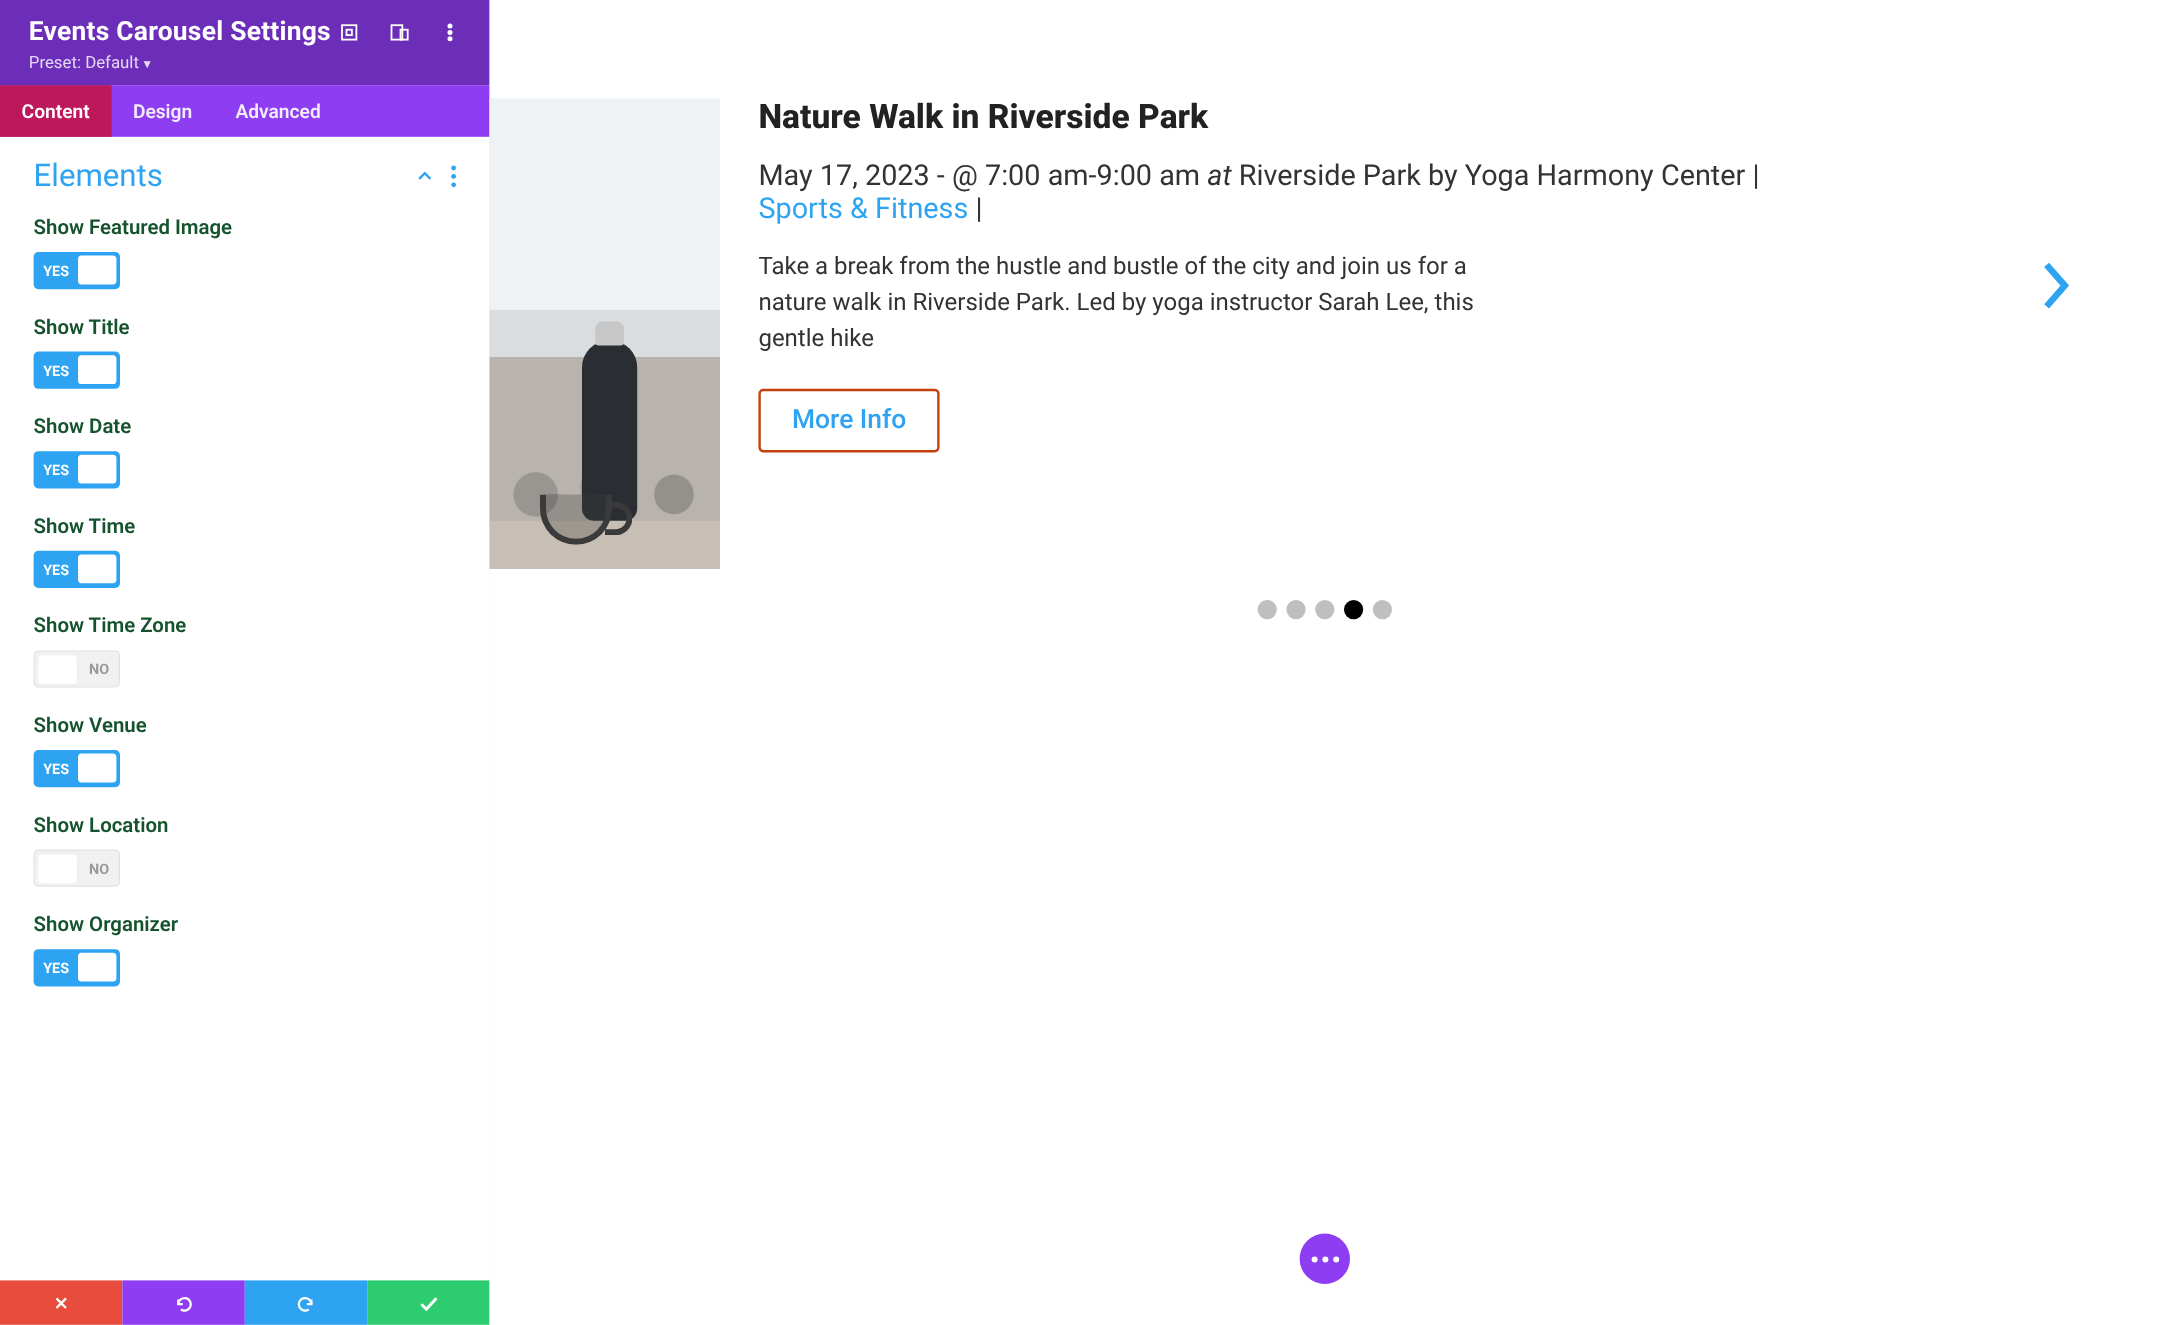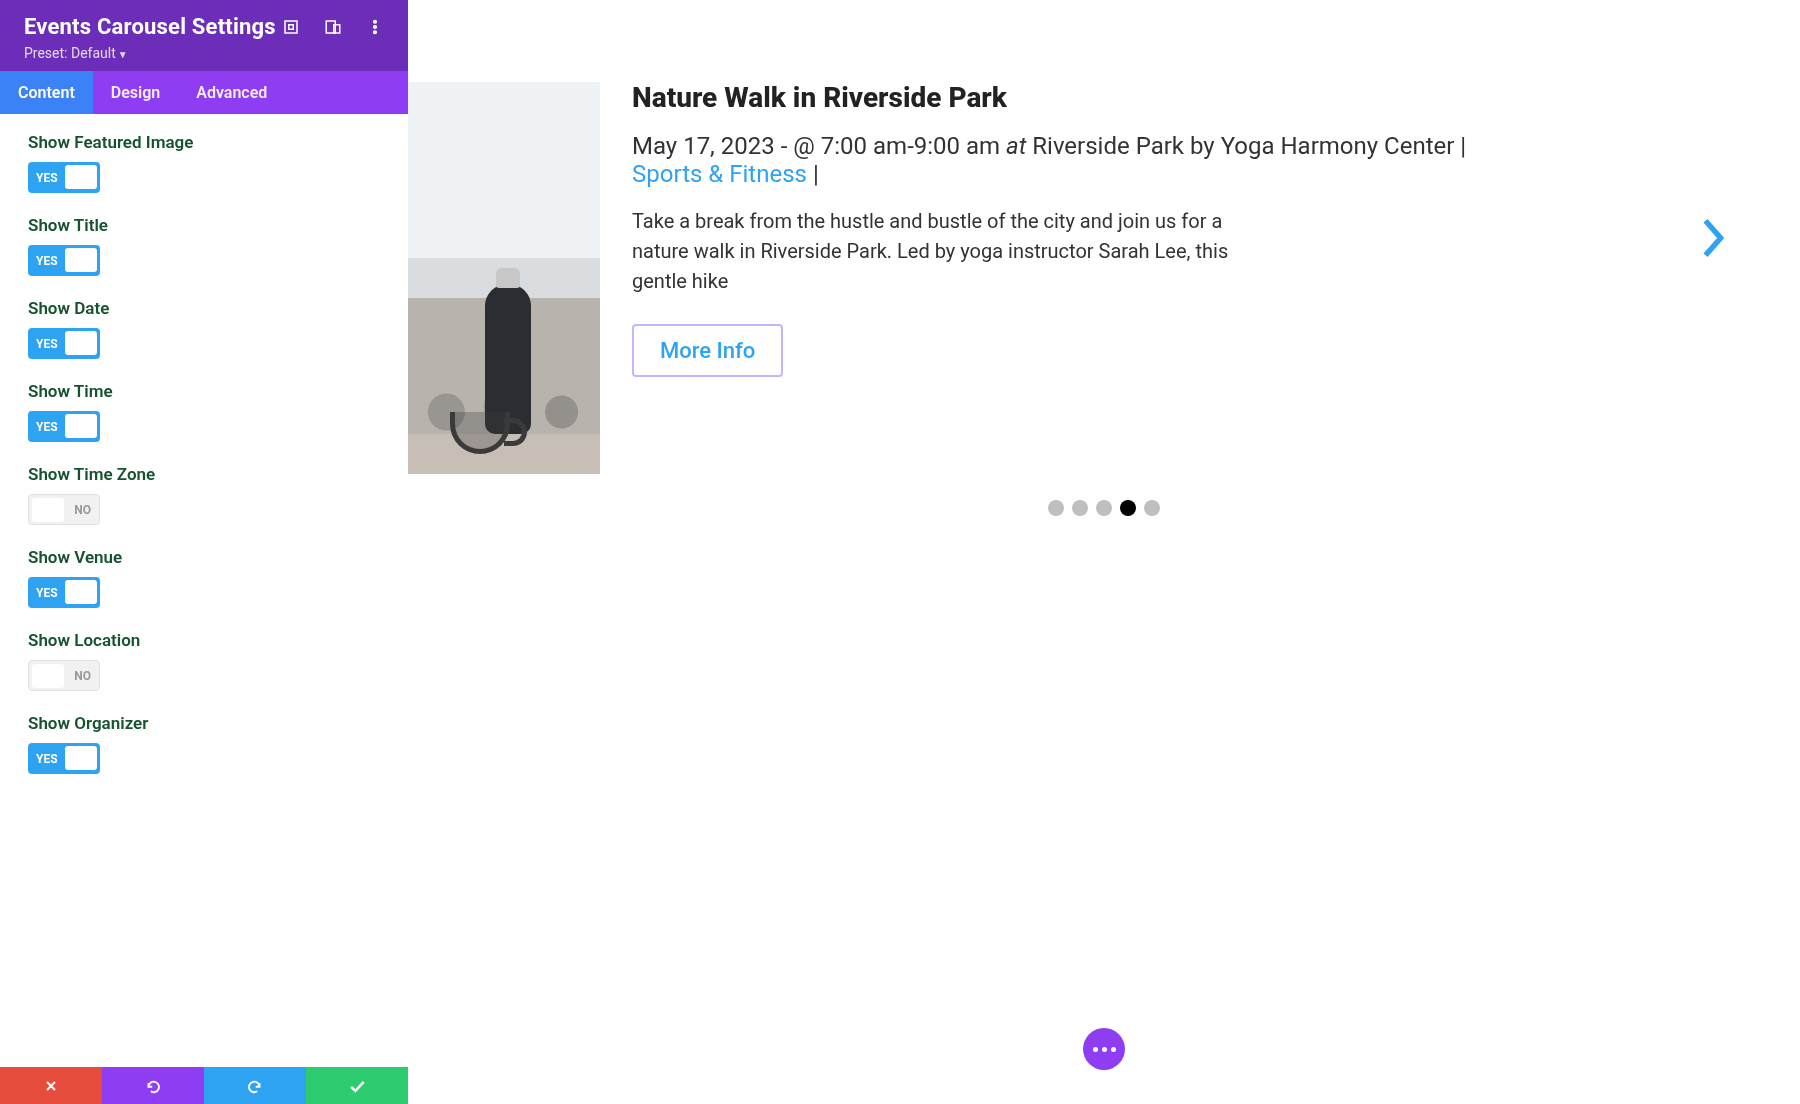--- a/index.html
+++ b/index.html
@@ -16,21 +16,21 @@
   .panel-title { font-size: 22px; font-weight: 700; letter-spacing: 0.2px; }
   .panel-header-icons { display: flex; gap: 24px; align-items: center; }
   .hicon { width: 18px; height: 18px; display: flex; align-items: center; justify-content: center; cursor: pointer; }
   .hicon svg { stroke: #fff; fill: none; stroke-width: 2; }
   .preset { font-size: 14px; margin-top: 6px; color: #e6d7f4; }
   .preset .caret { font-size: 10px; margin-left: 2px; }
   .tabs {
     display: flex; background: #8e3df2; color: #fff; font-size: 16px; font-weight: 600;
   }
   .tab { padding: 12px 18px; cursor: pointer; opacity: 0.9; }
-  .tab.active { background: #3b82f6; opacity: 1; }
+  .tab.active { background: #be185d; opacity: 1; }
   .panel-body { flex: 1; overflow-y: auto; padding: 18px 28px 40px 28px; }
   .section-row { display: flex; align-items: center; justify-content: space-between; margin-bottom: 18px; }
   .section-title { color: #2ea3f2; font-size: 26px; font-weight: 400; }
   .section-icons { display: flex; gap: 14px; align-items: center; }
   .chev-up { width: 16px; height: 16px; }
   .chev-up svg { stroke: #2ea3f2; stroke-width: 3; fill: none; }
   .vdots { display: flex; flex-direction: column; gap: 3px; }
   .vdots span { width: 4px; height: 4px; border-radius: 50%; background: #2ea3f2; }
   .field { margin-bottom: 22px; }
   .field-label { font-size: 17px; color: #14532d; font-weight: 600; margin-bottom: 10px; }
@@ -78,21 +78,21 @@
   .rocks { position:absolute; bottom:38px; left:0; right:0; height:60px; background: radial-gradient(circle at 20% 60%, #6b6b6b 18px, transparent 19px), radial-gradient(circle at 50% 50%, #7a7a7a 20px, transparent 21px), radial-gradient(circle at 80% 60%, #5f5f5f 16px, transparent 17px); opacity:0.4; }
 
   .event-content { padding-left: 32px; flex: 1; }
   .event-title { font-size: 28px; font-weight: 800; color: #222; line-height: 1.15; }
   .event-meta { margin-top: 18px; font-size: 24px; color: #333; }
   .event-meta em { font-style: italic; }
   .event-meta a { color: #2ea3f2; text-decoration: none; }
   .event-desc { margin-top: 18px; font-size: 20px; color: #333; line-height: 1.5; max-width: 600px; }
   .more-btn {
     display: inline-block; margin-top: 28px; padding: 12px 26px; font-size: 22px;
-    color: #2ea3f2; border: 2px solid #c4b5fd; border-radius: 4px; cursor: pointer; font-weight: 500;
+    color: #2ea3f2; border: 2px solid #c2410c; border-radius: 4px; cursor: pointer; font-weight: 500;
   }
   .nav-next {
     position: absolute; right: 70px; top: 210px; width: 36px; height: 56px; cursor: pointer;
     display: flex; align-items: center; justify-content: center;
   }
   .nav-next svg { stroke: #2ea3f2; stroke-width: 5; fill: none; }
   .dots { position: absolute; left: 50%; transform: translateX(-50%); top: 500px; display: flex; gap: 8px; }
   .dot { width: 16px; height: 16px; border-radius: 50%; background: #bfbfbf; cursor: pointer; }
   .dot.active { background: #000; }
   .fab { position: absolute; bottom: 34px; left: 50%; transform: translateX(-50%);
@@ -134,20 +134,35 @@
     </div>
   </div>
 
   <div class="tabs">
     <div class="tab active">Content</div>
     <div class="tab">Design</div>
     <div class="tab">Advanced</div>
   </div>
 
   <div class="panel-body">
+    <div class="section-row">
+      <div class="section-title">Elements</div>
+      <div class="section-icons">
+        <div class="chev-up">
+          <svg viewBox="0 0 24 24" width="16" height="16">
+              <polyline points="5 15 12 8 19 15"></polyline>
+            </svg>
+        </div>
+        <div class="vdots">
+            <span></span>
+            <span></span>
+            <span></span>
+          </div>
+      </div>
+    </div>
     <div id="fields">
         <div class="field">
           <div class="field-label">Show Featured Image</div>
           <div class="toggle yes">
             <span class="txt">YES</span>
             <span class="knob"></span>
           </div>
         </div>
         <div class="field">
           <div class="field-label">Show Title</div>

